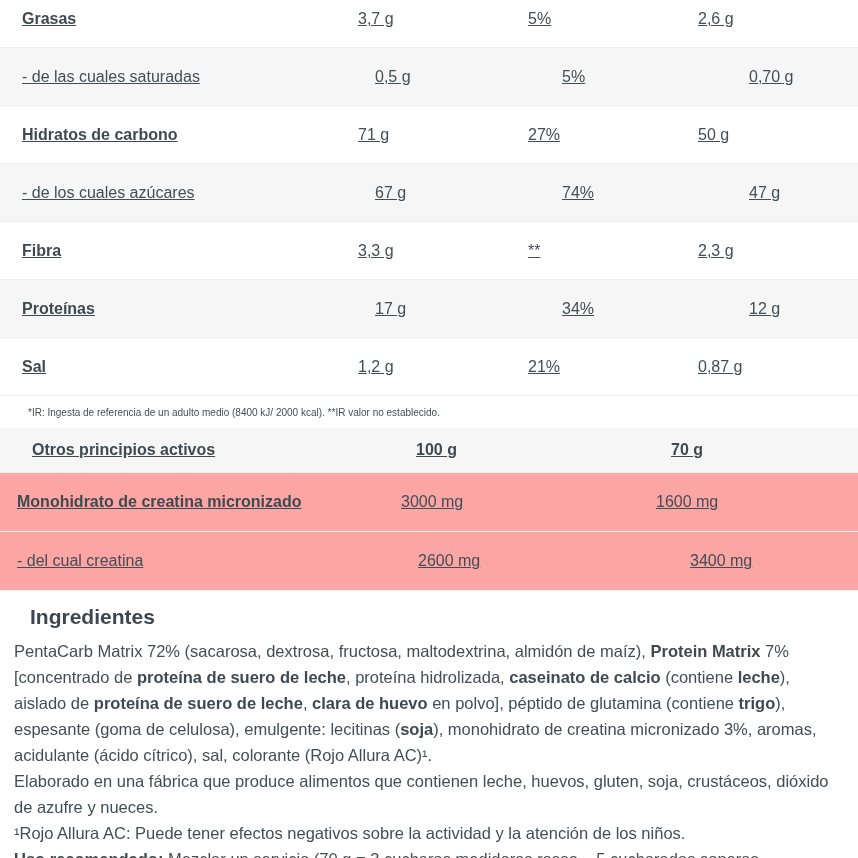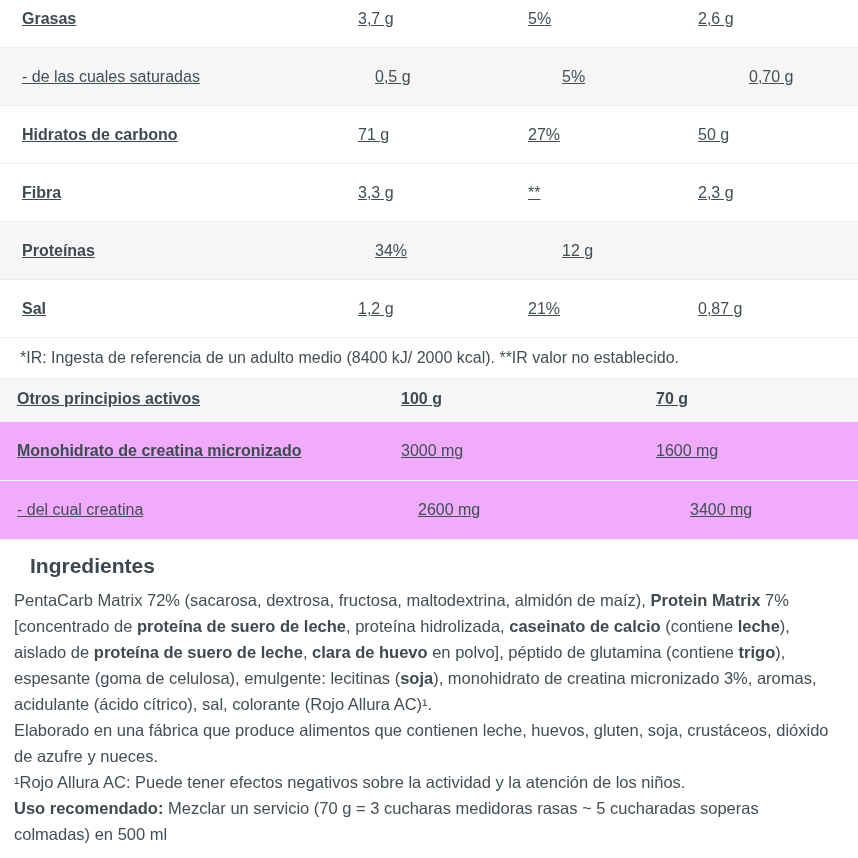--- a/index.html
+++ b/index.html
@@ -21,46 +21,46 @@
     border-bottom:1px solid #ededed;
     font-size:16px;
     background:#ffffff;
   }
   .row.shaded{background:#f6f6f6;gap:17px;}
   .row.bold-label .lbl{font-weight:700;color:#3f4a50;}
   .cell{white-space:nowrap;text-decoration:underline;}
 
   
   .ref-note{
-    padding:11px 14px 10px 20px;
-    font-size:16px;
+    padding:11px 14px 10px 28px;
+    font-size:10px;
     background:#ffffff;
   }
 
   
   .t2 .hdr{
     display:grid;
     grid-template-columns:384px 255px 1fr;
     align-items:center;
     height:44px;
-    padding-left:17px;
+    padding-left:32px;
     background:#f6f6f6;
     font-weight:700;
     font-size:16px;
     color:#3f4a50;
     border-bottom:1px solid #f0f0f0;
   }
   .t2 .row{
     display:grid;
     grid-template-columns:384px 255px 1fr;
     align-items:center;
     height:58px;
     padding-left:17px;
     font-size:16px;
-    background:#f0abfc;
+    background:#fca5a5;
     border-bottom:1px solid #f2f2f2;
   }
 
   
   .ingredients{padding:0 26px 0 14px;}
   .ingredients h2{
     font-size:21px;
     font-weight:700;
     color:#3d4750;
     margin:14px 0 9px 16px;
@@ -93,30 +93,37 @@
         <div class="cell">0,70 g</div>
       </div>
 
       <div class="row bold-label">
         <div class="cell lbl">Hidratos de carbono</div>
         <div class="cell">71 g</div>
         <div class="cell">27%</div>
         <div class="cell">50 g</div>
       </div>
 
+      <div class="row shaded">
+        <div class="cell lbl">- de los cuales azúcares</div>
+        <div class="cell">67 g</div>
+        <div class="cell">74%</div>
+        <div class="cell">47 g</div>
+      </div>
 
       <div class="row bold-label">
         <div class="cell lbl">Fibra</div>
         <div class="cell">3,3 g</div>
         <div class="cell">**</div>
         <div class="cell">2,3 g</div>
       </div>
 
       <div class="row shaded bold-label">
         <div class="cell lbl">Proteínas</div>
+        <div class="cell">17 g</div>
         <div class="cell">34%</div>
         <div class="cell">12 g</div>
       </div>
 
       <div class="row bold-label">
         <div class="cell lbl">Sal</div>
         <div class="cell">1,2 g</div>
         <div class="cell">21%</div>
         <div class="cell">0,87 g</div>
       </div>

